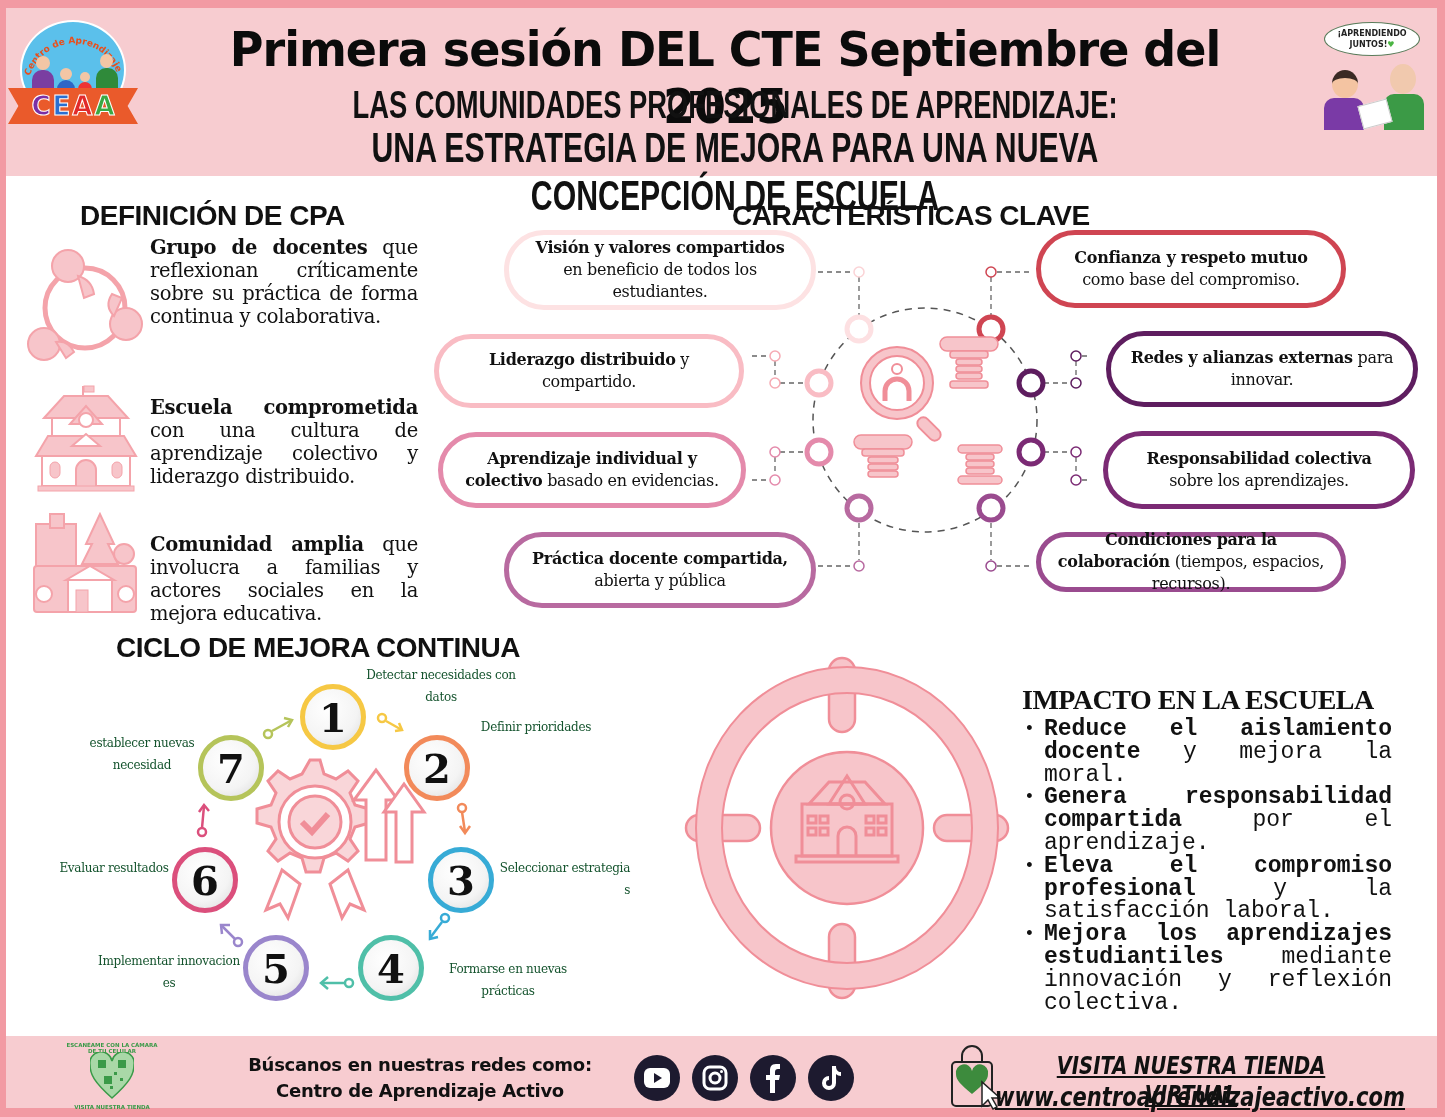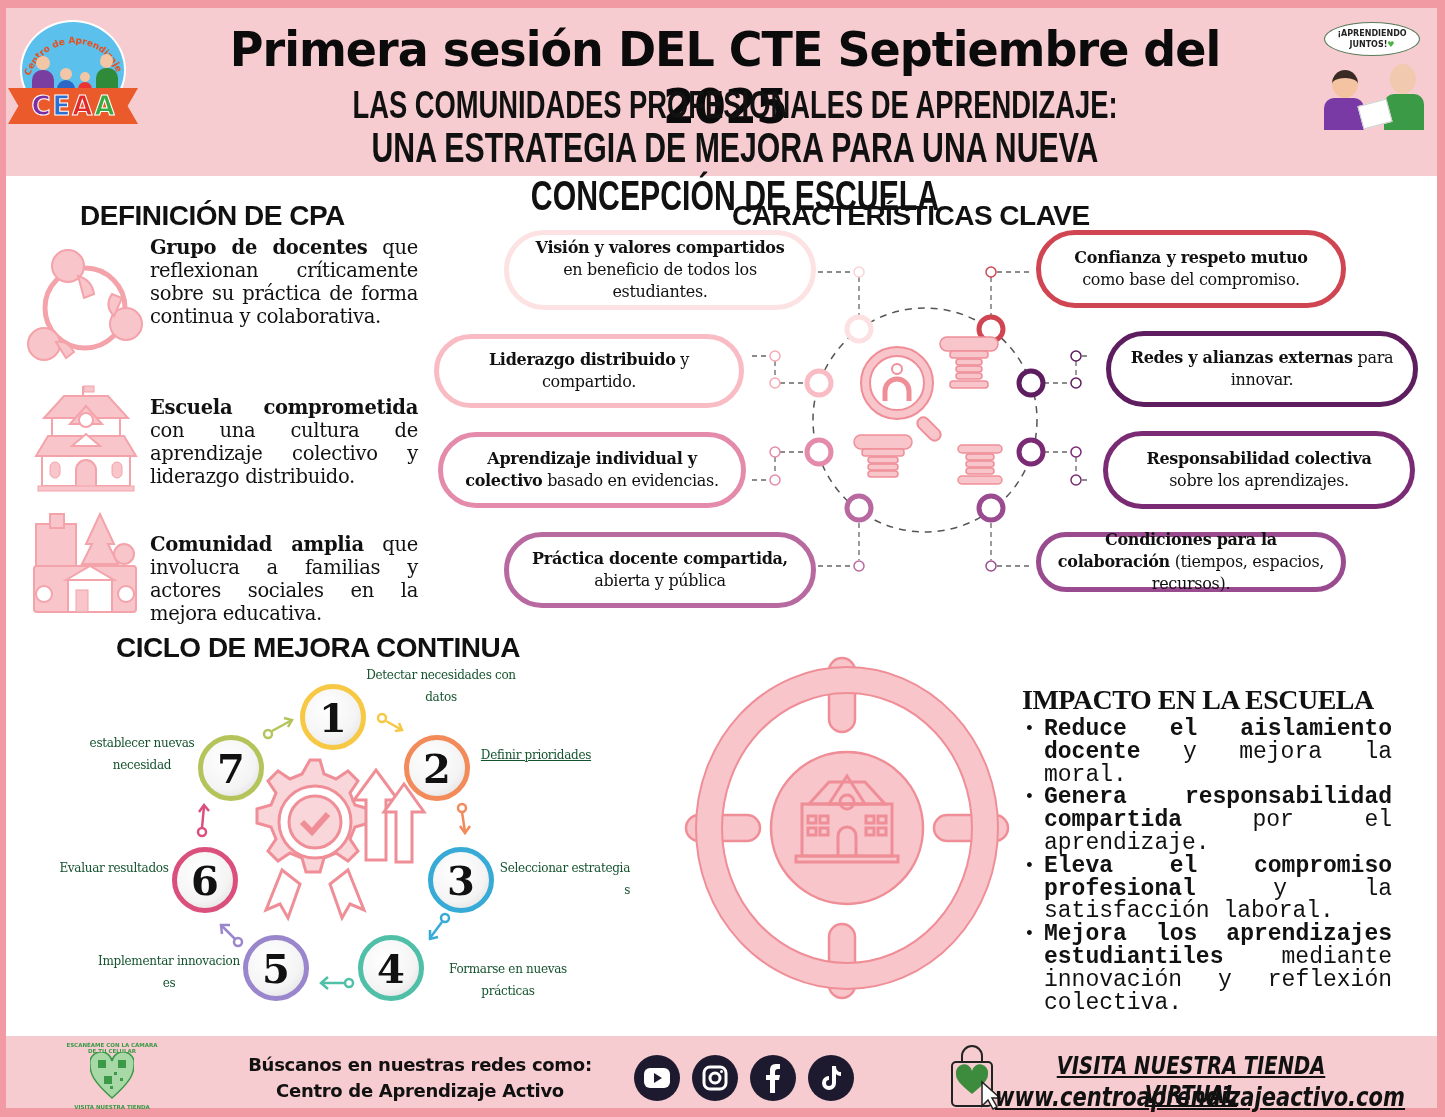--- a/index.html
+++ b/index.html
@@ -327,21 +327,21 @@
     <span>5</span>
   </div>
 <div class="step" style="left:172px;top:847px;border-color:#db4f7c;">
     <span>6</span>
   </div>
 <div class="step" style="left:198px;top:735px;border-color:#b5c45a;">
     <span>7</span>
   </div>
 
 <div class="step-label" style="left:356px;top:664px;width:170px;">Detectar necesidades con datos</div>
-<div class="step-label" style="left:474px;top:744px;width:124px;word-break:break-all;text-decoration:underline;">Definir prioridades</div>
+<div class="step-label" style="left:474px;top:716px;width:124px;word-break:break-all;">Definir prioridades</div>
 <div class="step-label" style="left:496px;top:857px;width:134px;word-break:break-all;text-align:right;">Seleccionar estrategias</div>
 <div class="step-label" style="left:430px;top:958px;width:156px;">Formarse en nuevas prácticas</div>
 <div class="step-label" style="left:96px;top:950px;width:146px;word-break:break-all;">Implementar innovaciones</div>
 <div class="step-label" style="left:50px;top:857px;width:128px;">Evaluar resultados</div>
 <div class="step-label" style="left:78px;top:732px;width:128px;">establecer nuevas necesidad</div>
 
 <svg style="position:absolute;left:684px;top:656px" width="326" height="344" viewBox="0 0 326 344">
   <g fill="#f7c5ca" stroke="#f08e98" stroke-width="2.5">
     <rect x="145" y="2" width="26" height="74" rx="13"></rect>
     <rect x="145" y="268" width="26" height="74" rx="13"></rect>

